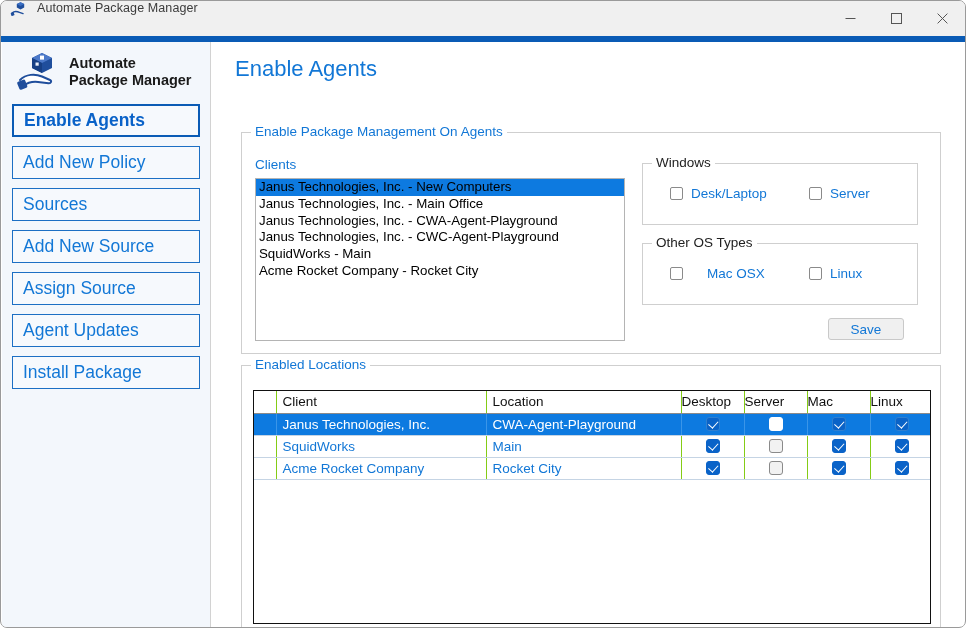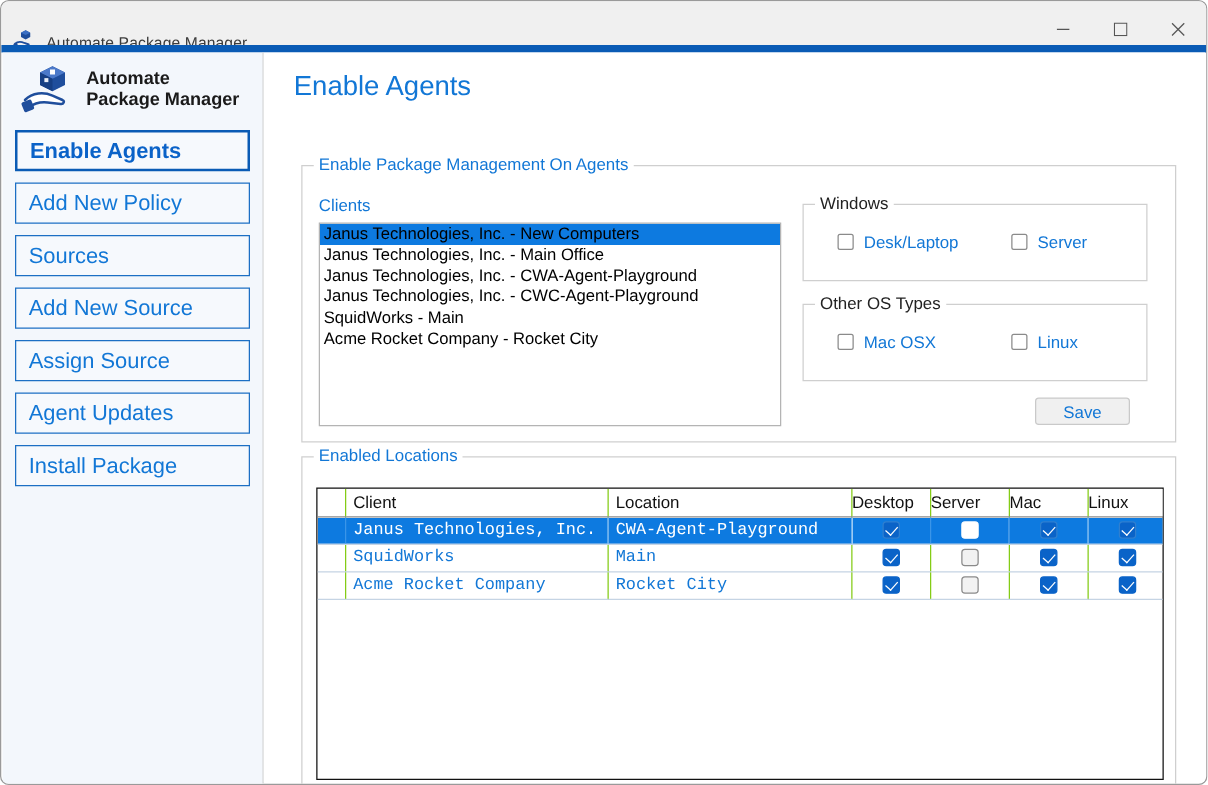--- a/index.html
+++ b/index.html
@@ -28,21 +28,21 @@
 
   
   .titlebar {
     position: absolute;
     left: 0; top: 0;
     width: 100%;
     height: 40px;
     background: #f0f0f0;
     border-bottom: 0;
     display: flex;
-    align-items: flex-end;
+    align-items: flex-start;
     box-sizing: border-box;
   }
   .titlebar-icon {
     margin-left: 9px;
     margin-right: 9px;
     width: 18px;
     height: 18px;
     display: block;
   }
   .titlebar-title {
@@ -254,21 +254,21 @@
     padding: 0 0 0 6px;
     box-sizing: border-box;
     overflow: hidden;
     white-space: nowrap;
   }
   table.grid th {
     color: #111111;
     background: #ffffff;
     border-bottom: 1px solid #8a8a8a;
   }
-  table.grid td { color: #1277d6; font-family: Liberation Mono, monospace; }
+  table.grid td { color: #1277d6; }
   table.grid tr.selected td {
     background: #0d7ae0;
     color: #ffffff;
     border-right-color: #3a95e8;
   }
   .col-dot { width: 22px; padding: 0 !important; }
   .col-client { width: 210px; }
   .col-location { width: 195px; }
   .col-chk { width: 63px; text-align: right; padding: 0 !important; }
 
@@ -409,21 +409,21 @@
           <span class="cb-label">Desk/Laptop</span>
         </div>
         <div class="cb-row" style="left:166px; top:22px;">
           <span class="cb-box"></span>
           <span class="cb-label">Server</span>
         </div>
       </div>
 
       <div class="groupbox" id="gb-otheros">
         <div class="legend dark">Other OS Types</div>
-        <div class="cb-row" style="left:27px; top:22px;">
+        <div class="cb-row" style="left:27px; top:22px;gap:16px;">
           <span class="cb-box"></span>
           <span class="cb-label">Mac OSX</span>
         </div>
         <div class="cb-row" style="left:166px; top:22px;">
           <span class="cb-box"></span>
           <span class="cb-label">Linux</span>
         </div>
       </div>
 
       <div class="save-btn">Save</div>

